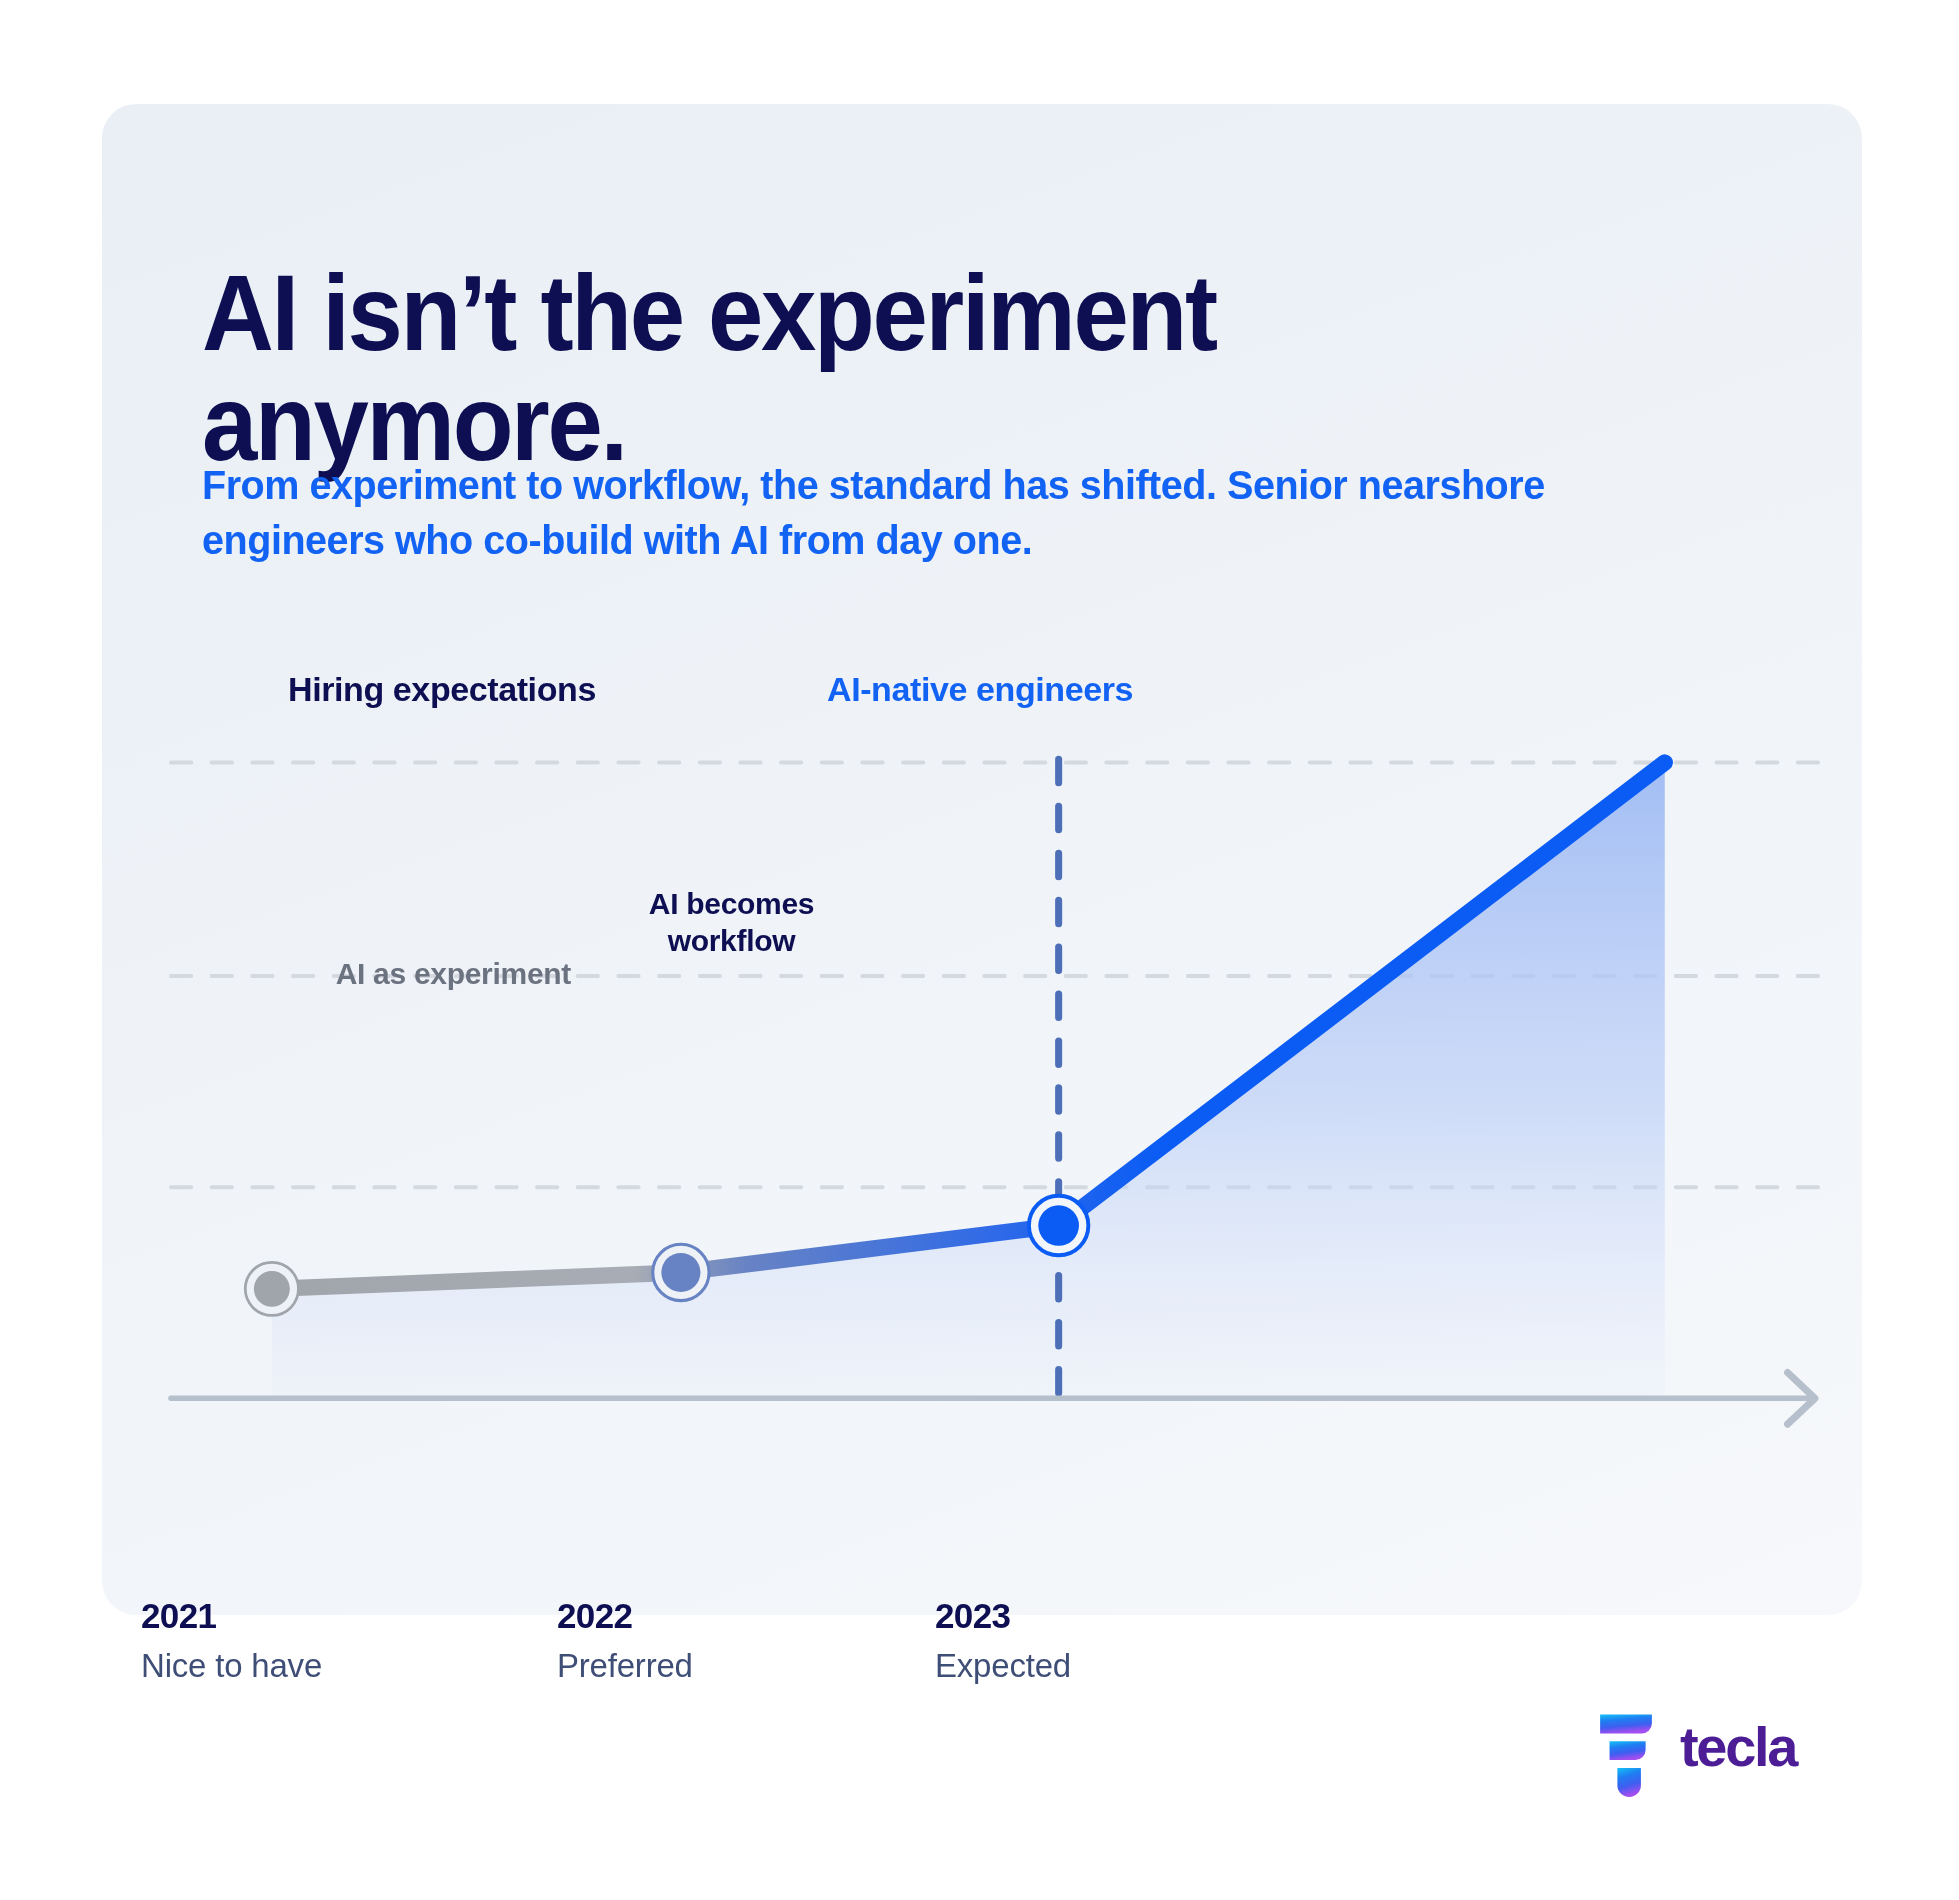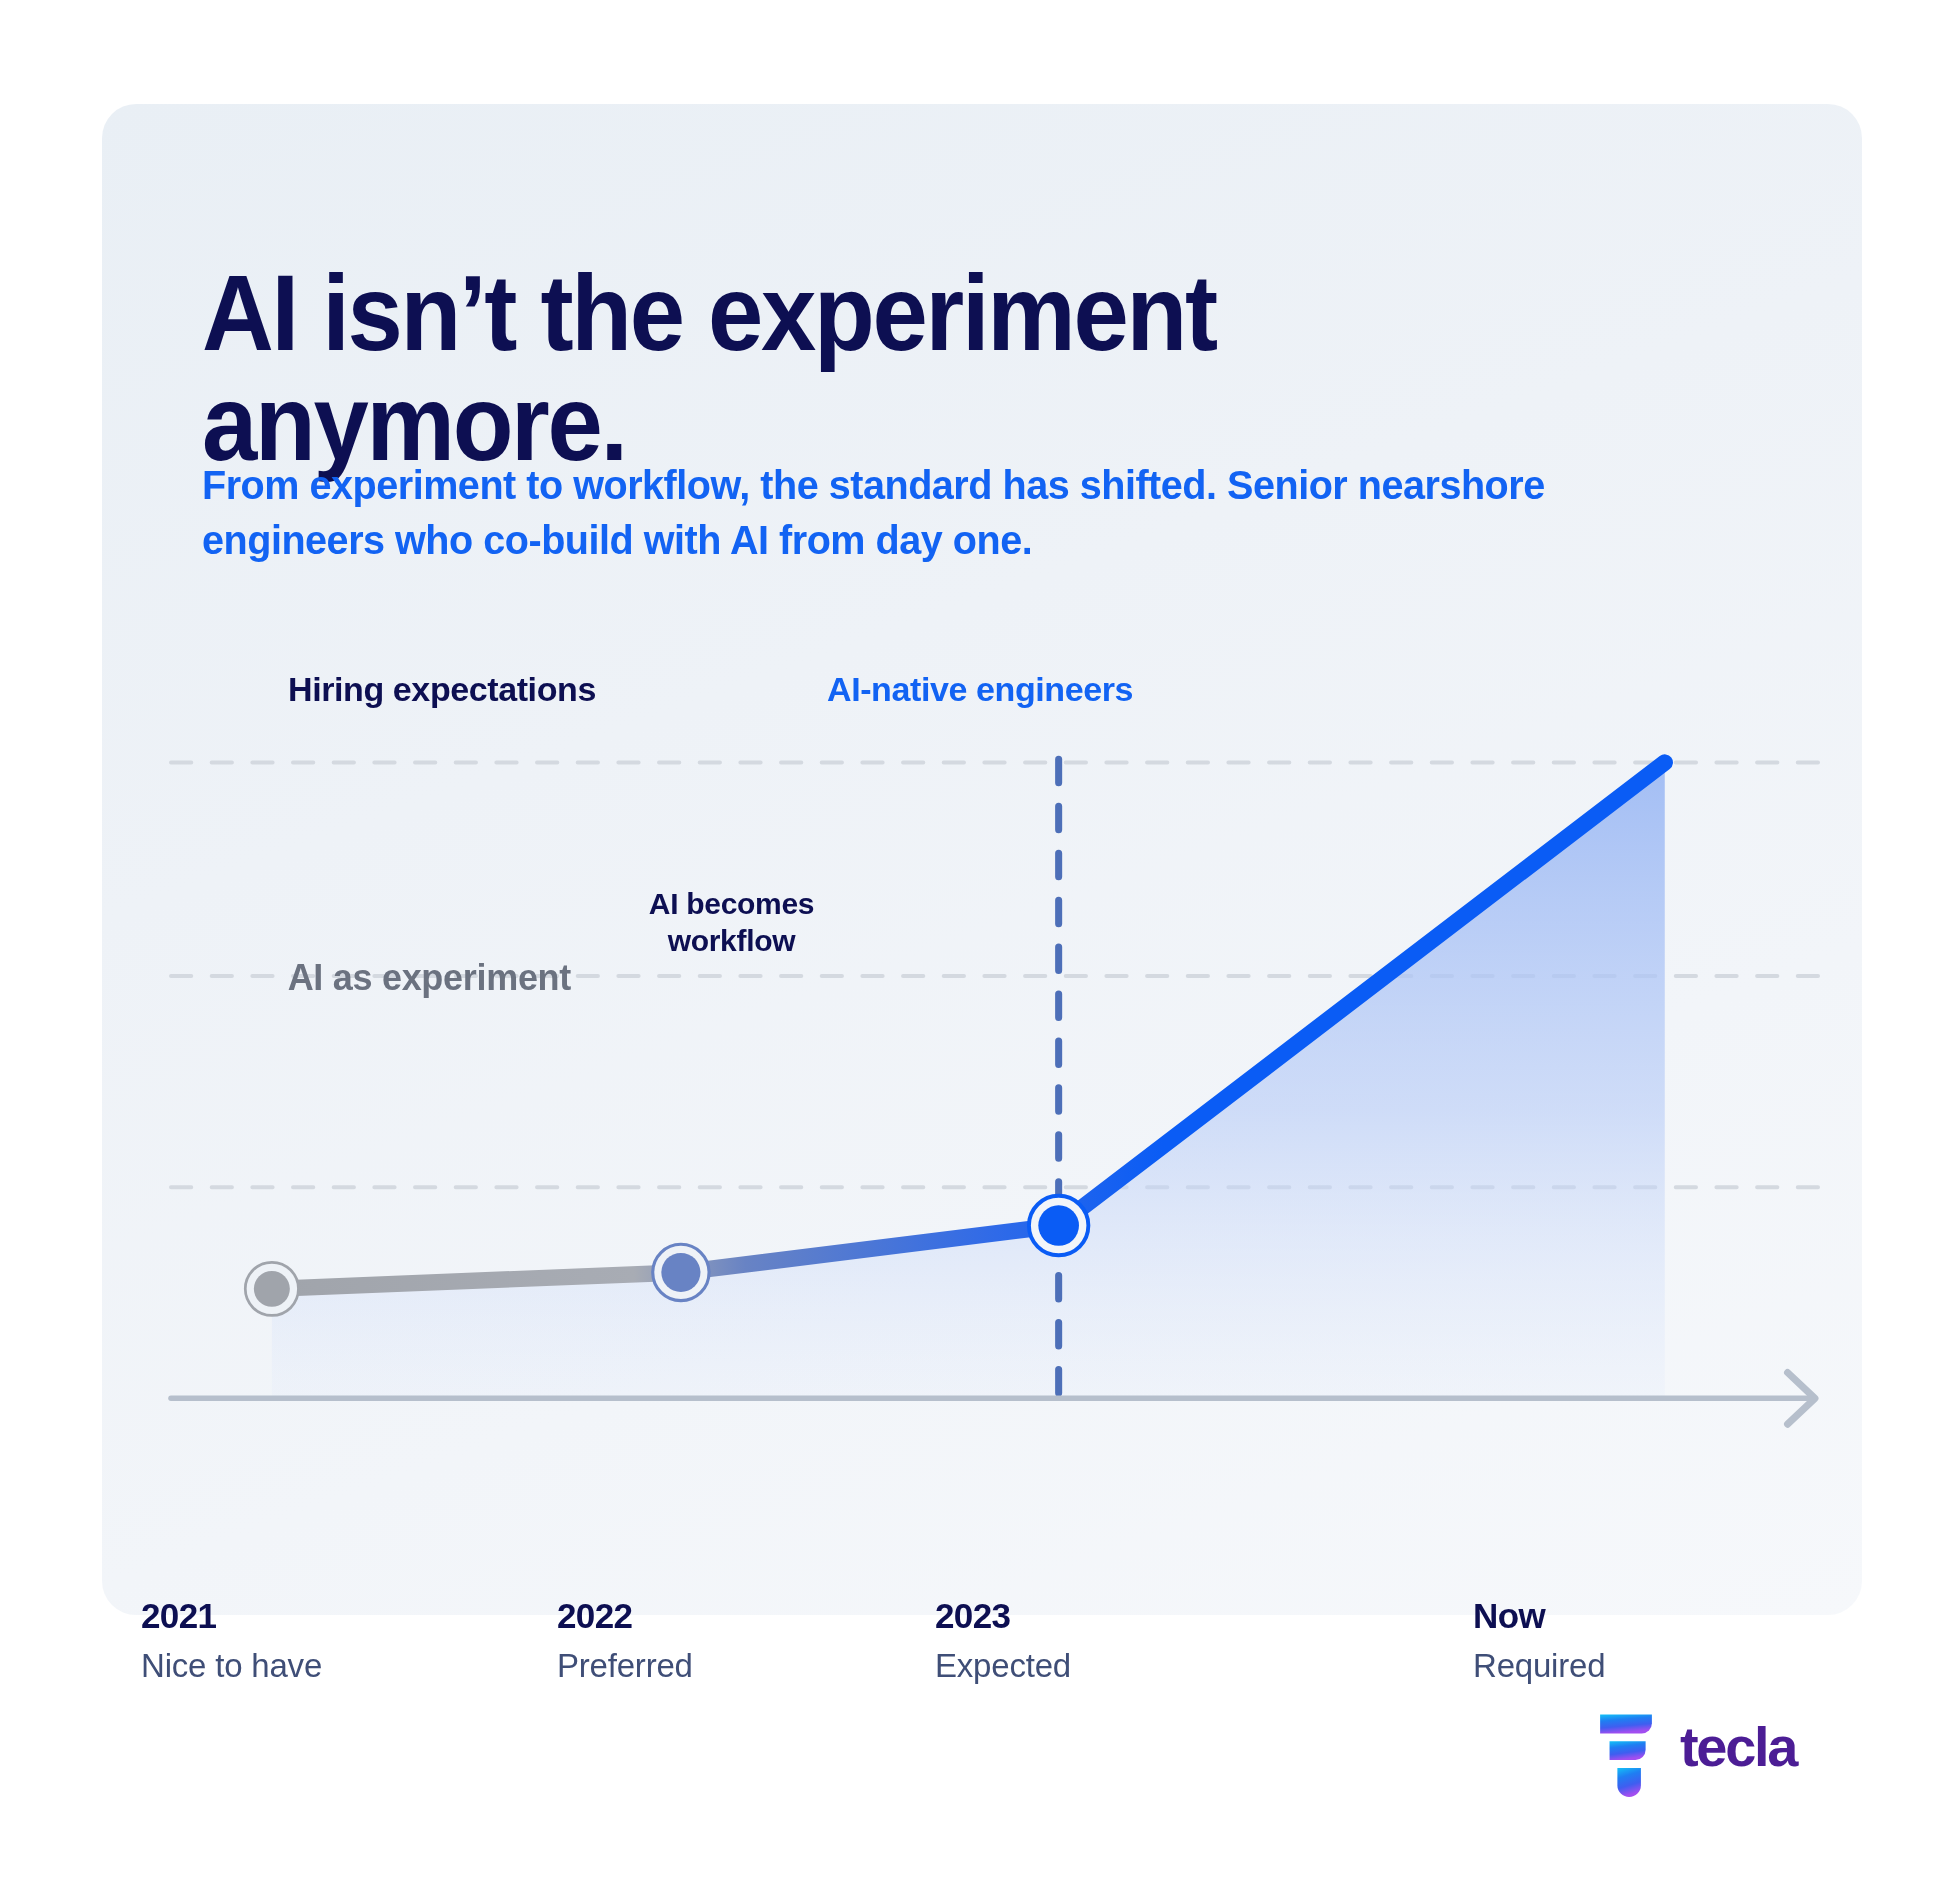--- a/index.html
+++ b/index.html
@@ -101,21 +101,21 @@
     font-weight: 700;
     letter-spacing: -0.3px;
     color: #0d0f52;
   }
   #anno-experiment {
     position: absolute;
     left: 0px;
     top: 853px;
     width: 469px;
     text-align: right;
-    font-size: 36px;
+    font-size: 30px;
     font-weight: 700;
     letter-spacing: -0.3px;
     color: #6b7280;
   }
 
   
   .xtick {
     position: absolute;
     top: 1494px;
     width: 282px;
@@ -244,24 +244,20 @@
       <div class="sub">Nice to have</div>
     </div>
     <div class="xtick" style="left:455px">
       <div class="yr">2022</div>
       <div class="sub">Preferred</div>
     </div>
     <div class="xtick" style="left:833px">
       <div class="yr">2023</div>
       <div class="sub">Expected</div>
     </div>
-    <div class="xtick" style="left:1371px">
-      <div class="yr">Now</div>
-      <div class="sub">Required</div>
-    </div>
 
   </div>
 </div>
 
 <div id="logo">
   <svg id="logo-mark" viewBox="0 0 80 116">
     <defs>
       <linearGradient id="barGrad" x1="0" y1="0" x2="0.25" y2="1">
         <stop offset="0%" stop-color="#13c2f7"></stop>
         <stop offset="34%" stop-color="#1f7ef2"></stop>

